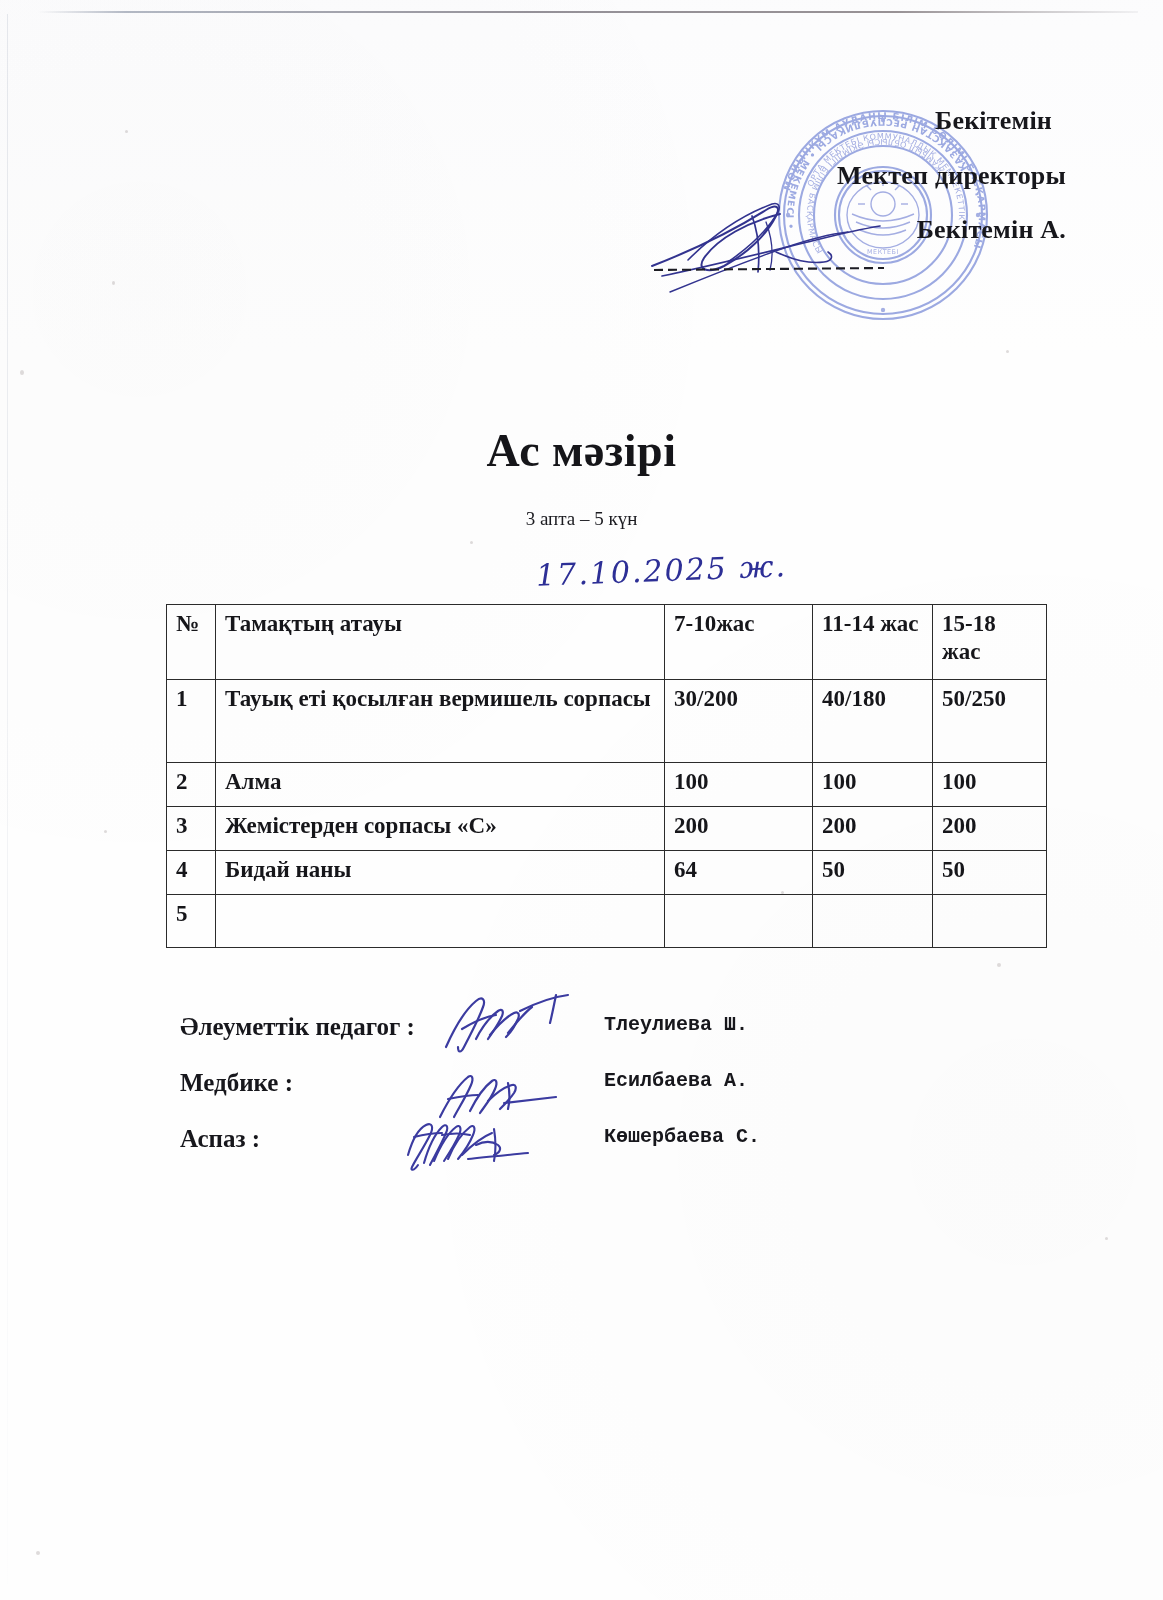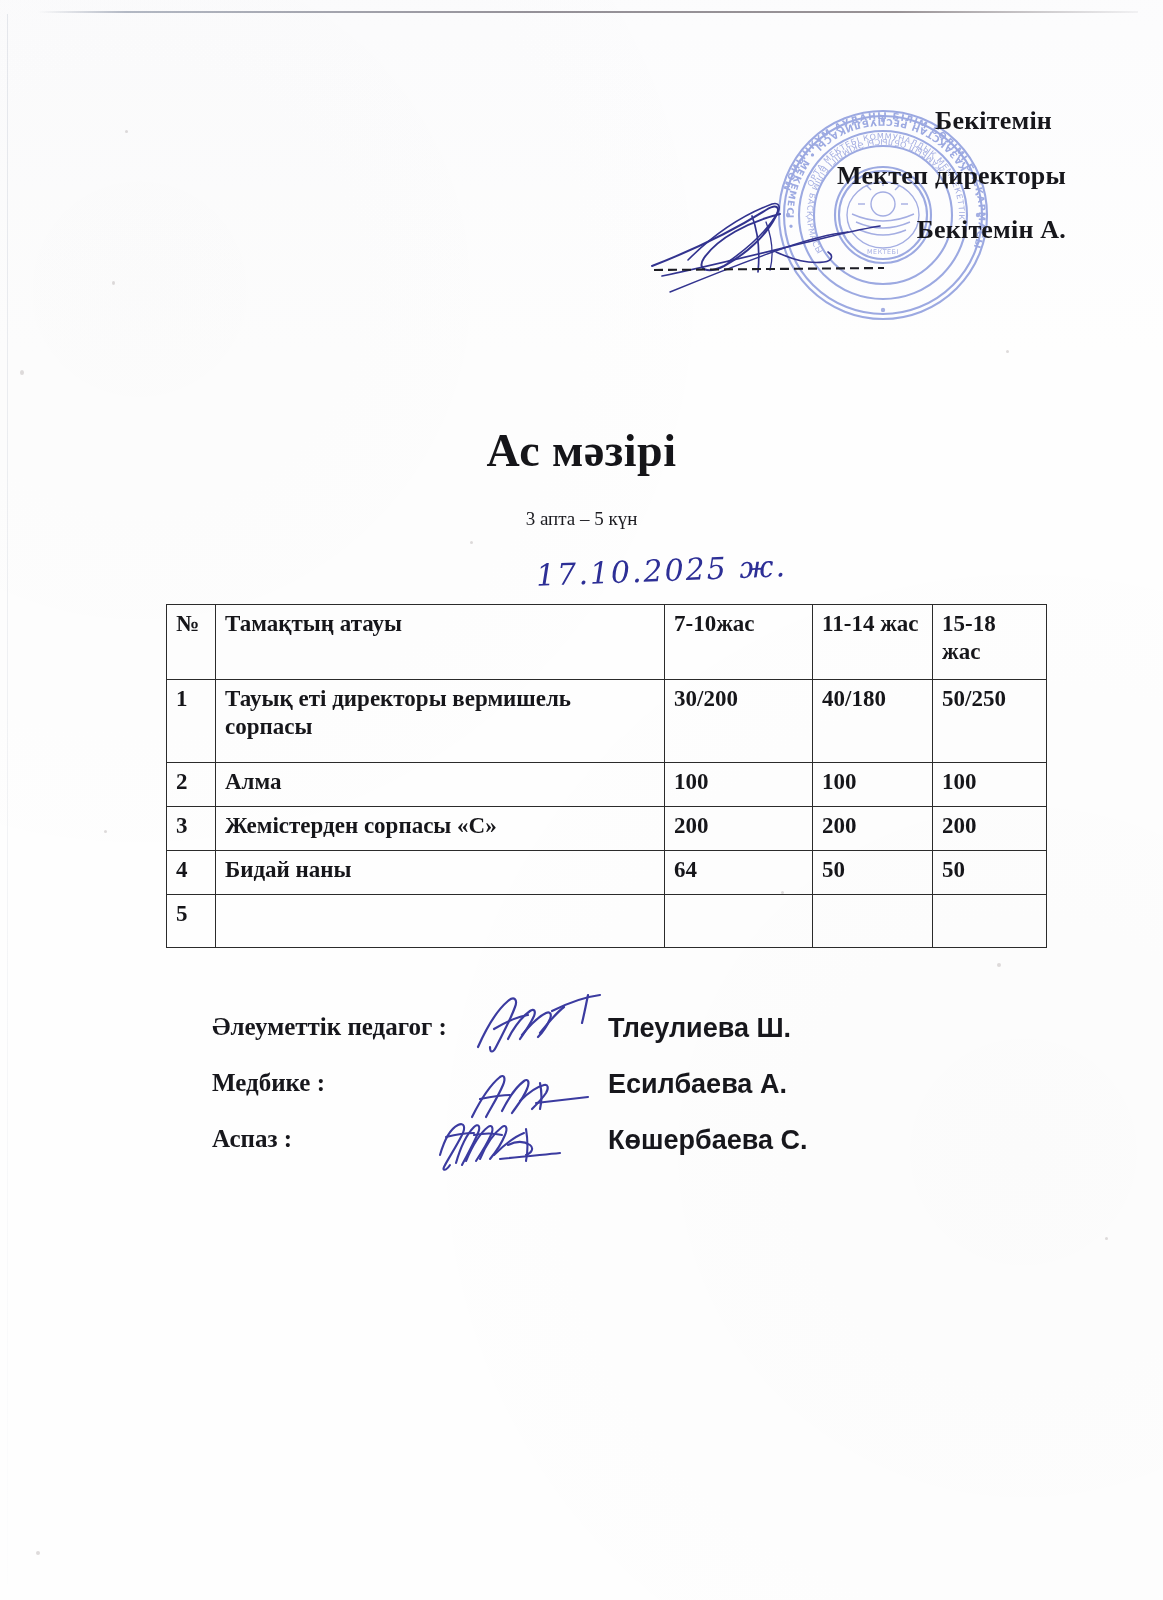--- a/index.html
+++ b/index.html
@@ -181,39 +181,38 @@
   .signatures {
     position: absolute;
     left: 180px;
     top: 1005px;
     width: 640px;
     z-index: 4;
   }
   .sig-row {
     position: relative;
     height: 56px;
-    margin-left: 32px;
   }
   .sig-label {
     position: absolute;
     left: 0;
     top: 8px;
     font-family: "Liberation Serif", "DejaVu Serif", serif;
     font-weight: bold;
     font-size: 25px;
     color: #17171c;
     white-space: nowrap;
   }
   .sig-name {
     position: absolute;
-    left: 396px;
+    left: 424px;
     top: 8px;
-    font-family: Liberation Sans, sans-serif;
+    font-family: Liberation Mono, monospace;
     font-weight: bold;
-    font-size: 27px;
+    font-size: 20px;
     color: #17171c;
     white-space: nowrap;
   }
   .sig-mark {
     position: absolute;
     top: -16px;
     width: 170px;
     height: 70px;
   }
   .sig-mark.m0 { left: 248px; }
@@ -337,21 +336,21 @@
           <th>№</th>
           <th>Тамақтың атауы</th>
           <th>7-10жас</th>
           <th>11-14 жас</th>
           <th>15-18 жас</th>
         </tr>
       </thead>
       <tbody>
         <tr class="r1">
           <td>1</td>
-          <td>Тауық еті директоры вермишель сорпасы</td>
+          <td>Тауық еті қосылған вермишель сорпасы</td>
           <td>30/200</td>
           <td>40/180</td>
           <td>50/250</td>
         </tr>
         <tr class="r2">
           <td>2</td>
           <td>Алма</td>
           <td>100</td>
           <td>100</td>
           <td>100</td>

